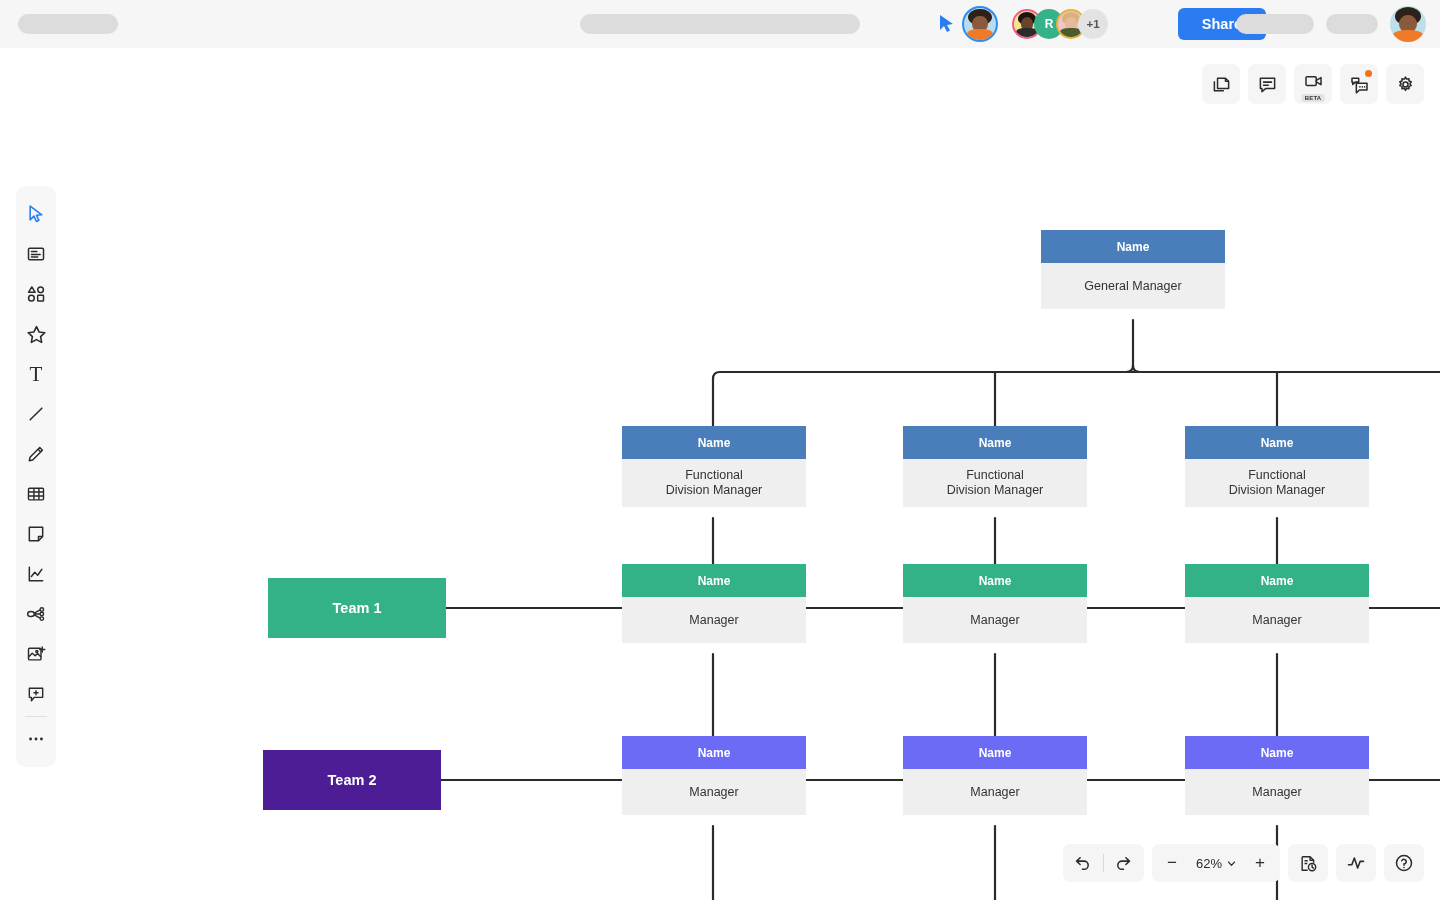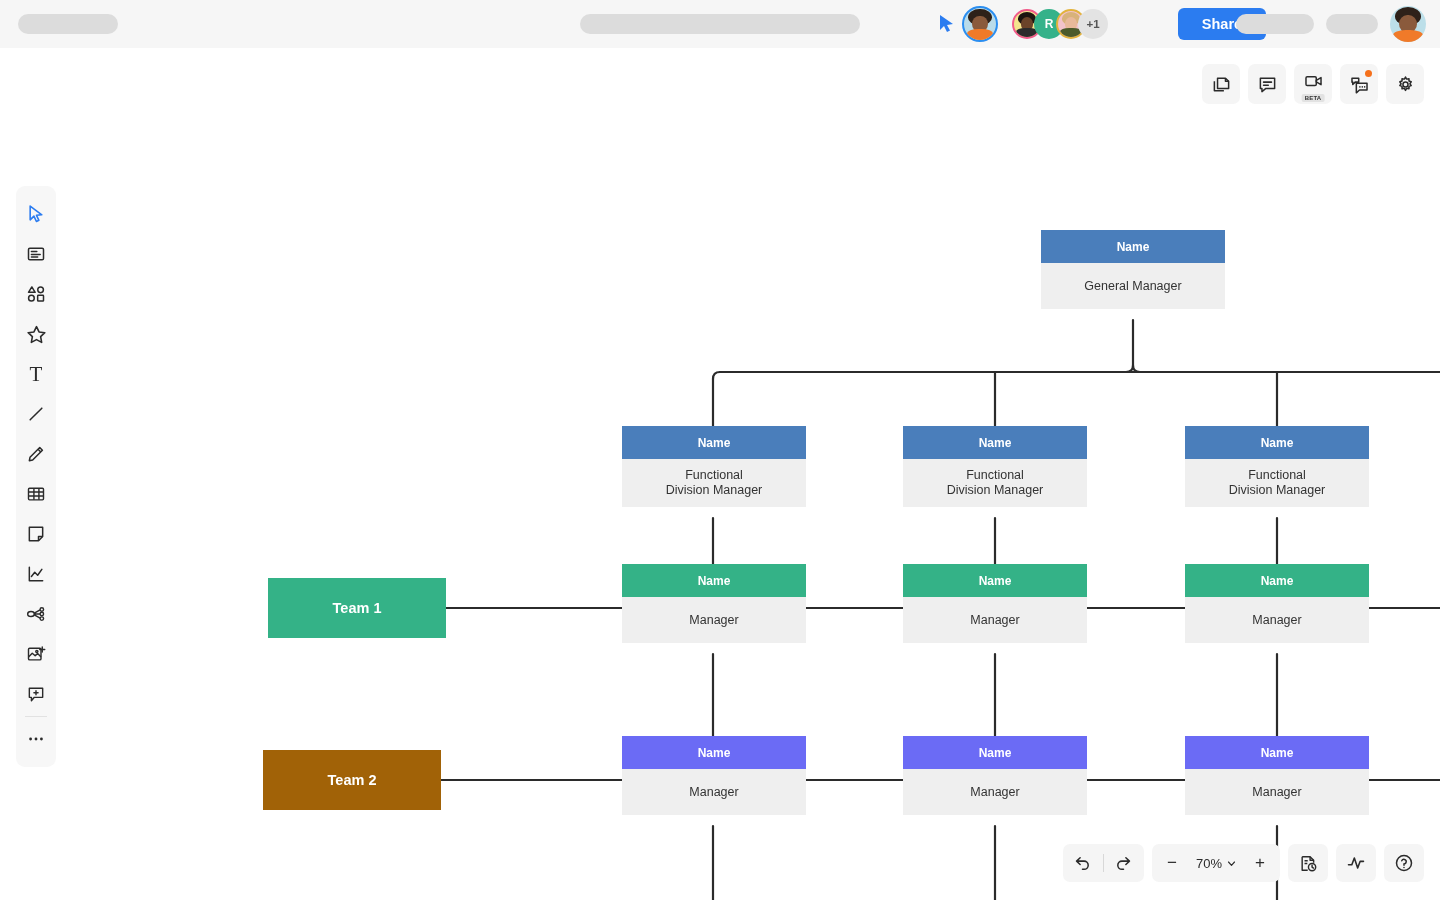--- a/index.html
+++ b/index.html
@@ -235,21 +235,21 @@
           <div class="hdr" style="background: rgb(107, 107, 245);">Name</div>
           <div class="bdy" style="background: rgb(239, 239, 239); height: 46px;">Manager</div>
         </div>
         <div class="node" style="left: 1185px; top: 736px; width: 184px;">
           <div class="hdr" style="background: rgb(107, 107, 245);">Name</div>
           <div class="bdy" style="background: rgb(239, 239, 239); height: 46px;">Manager</div>
         </div>
       </div>
     <div id="teams-layer">
         <div class="plain-box" style="left: 268px; top: 578px; width: 178px; height: 60px; background: rgb(52, 178, 135);">Team 1</div>
-        <div class="plain-box" style="left: 263px; top: 750px; width: 178px; height: 60px; background: #a16207;">Team 2</div>
+        <div class="plain-box" style="left: 263px; top: 750px; width: 178px; height: 60px; background: #4c1d95;">Team 2</div>
       </div>
   </div>
 
   <div class="topbar">
     <div class="skel-pill skel-left"></div>
     <div class="skel-pill skel-center"></div>
 
     <svg class="cursor-ico" viewBox="0 0 18 20">
       <path d="M2 1 L2 16 L6 12 L9 18 L12 16.5 L9 11 L15 10 Z" fill="#2b7cf0"></path>
     </svg>
@@ -462,21 +462,21 @@
           <path d="M19.5 9 L15 4.8 M19.5 9 L15 13.2 M19.5 9 L10 9 A5.2 5.2 0 0 0 10 19.4 L12 19.4"></path>
         </svg>
       </button>
     </div>
 
     <div class="bb-group">
       <button class="bb-btn">
         <span style="font-size:17px;color:#2b2b2b;">−</span>
       </button>
       <div class="zoom-lbl">
-        <span>70%</span>
+        <span>62%</span>
         <svg width="9" height="9" viewBox="0 0 12 12">
           <path d="M2 4 L6 8.4 L10 4" fill="none" stroke="#2b2b2b" stroke-width="1.5" stroke-linecap="round" stroke-linejoin="round"></path>
         </svg>
       </div>
       <button class="bb-btn">
         <span style="font-size:17px;color:#2b2b2b;">+</span>
       </button>
     </div>
 
     <button class="bb-single" title="Version history">

